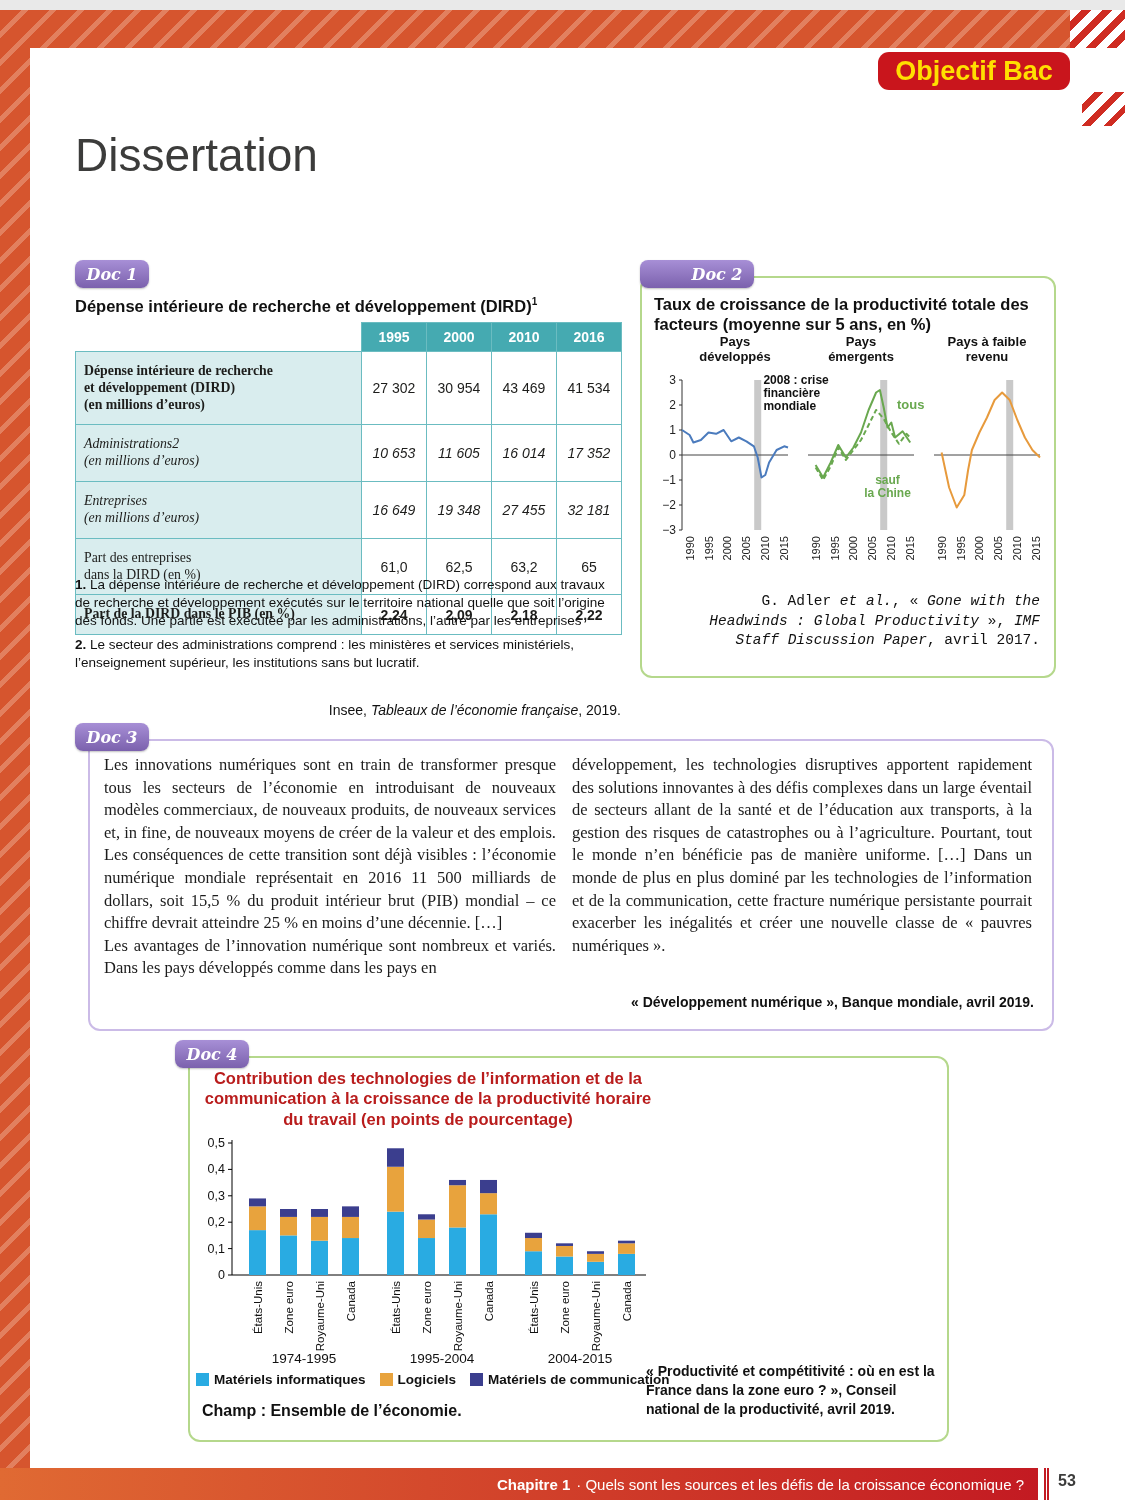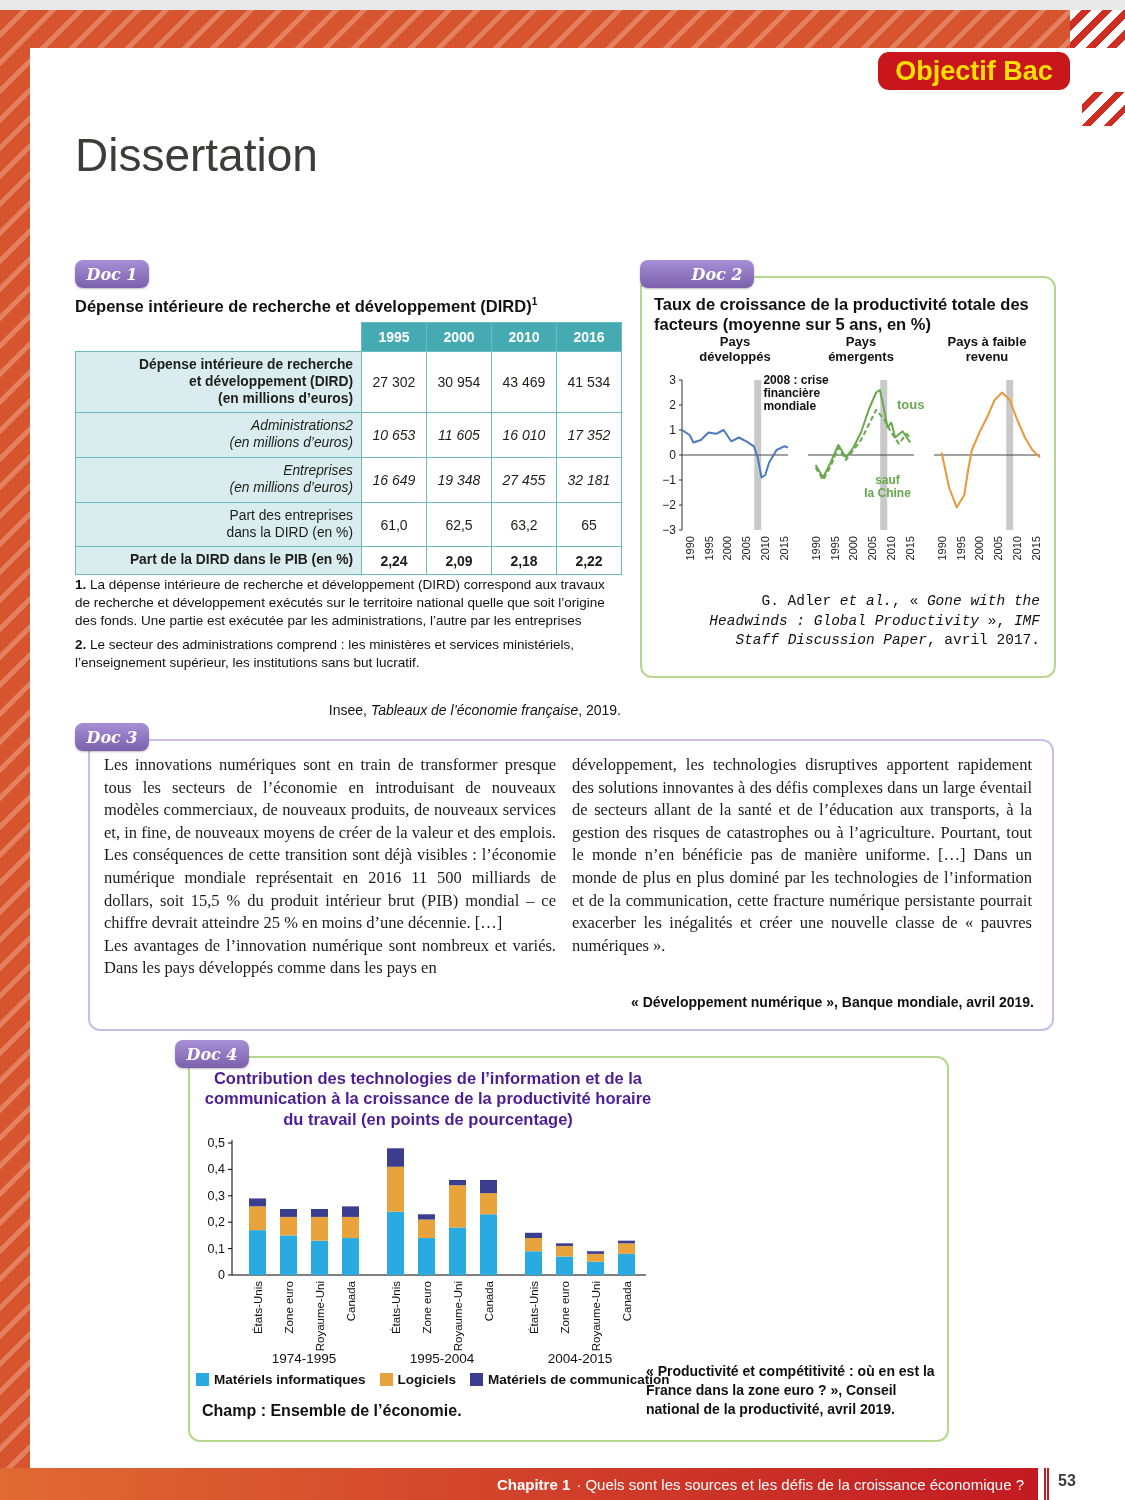--- a/index.html
+++ b/index.html
@@ -37,21 +37,21 @@
   .box3{left:88px;top:729px;width:962px;height:288px;border:2px solid #cbbbe7;}
   .box4{left:188px;top:1046px;width:757px;height:382px;border:2px solid #b5d88c;}
 
   
   .doc1-title{position:absolute;left:75px;top:286px;font-size:16.5px;font-weight:bold;color:#111;}
   .doc1-title sup{font-size:10px;}
   table.dird{position:absolute;left:75px;top:312px;border-collapse:collapse;table-layout:fixed;font-size:14px;}
   table.dird th,table.dird td{border:1px solid #6bbcc1;}
   table.dird th.year{background:#45aab1;color:#fff;font-weight:bold;height:26px;text-align:center;}
   table.dird th.corner{border:none;background:#fff;}
-  table.dird td.lbl{background:#d9edee;padding:5px 8px;line-height:1.22;font-size:13.8px;text-align:right;}
+  table.dird td.lbl{background:#d9edee;padding:11px 8px;line-height:1.22;font-size:13.8px;text-align:left;font-family:Liberation Serif, serif;}
   table.dird td.val{text-align:center;background:#fff;}
   tr.r-bold td.lbl{font-weight:bold;}
   tr.r-italic td{font-style:italic;}
   tr.r-allbold td{font-weight:bold;}
   .fns{position:absolute;left:75px;top:566px;width:548px;font-size:13.5px;line-height:1.33;color:#111;}
   .fns p{margin:0 0 6px 0;}
   .fns b{font-weight:bold;}
   .doc1-source{position:absolute;left:75px;top:692px;width:546px;text-align:right;font-size:14px;color:#111;}
   .doc1-source .it{font-style:italic;}
 
@@ -65,21 +65,21 @@
   
   .doc3-col{position:absolute;top:744px;font-family:"Liberation Serif",serif;font-size:16.5px;
     line-height:1.37;text-align:justify;color:#1c1c1c;}
   .c-left{left:104px;width:452px;}
   .c-right{left:572px;width:460px;}
   .doc3-source{position:absolute;left:560px;top:984px;width:474px;text-align:right;
     font-size:14px;font-weight:bold;color:#111;}
 
   
   .doc4-title{position:absolute;left:198px;top:1058px;width:460px;text-align:center;
-    font-size:16.5px;font-weight:bold;line-height:1.24;color:#4c1d95;}
+    font-size:16.5px;font-weight:bold;line-height:1.24;color:#b91c1c;}
   .chart4{position:absolute;left:196px;top:1120px;}
   .legend{position:absolute;left:196px;top:1362px;display:flex;gap:14px;align-items:center;
     font-size:13.5px;font-weight:bold;color:#111;}
   .legend .sw{width:13px;height:13px;display:inline-block;margin-right:5px;vertical-align:-2px;}
   .champ{position:absolute;left:202px;top:1392px;font-size:16px;font-weight:bold;color:#111;}
   .doc4-source{position:absolute;left:646px;top:1352px;width:300px;font-size:14px;font-weight:bold;
     line-height:1.35;color:#111;}
 
   
   .footer-bar{position:absolute;left:0;top:1458px;width:1038px;height:33px;z-index:5;
@@ -139,21 +139,21 @@
         <td class="val">27 302</td>
         <td class="val">30 954</td>
         <td class="val">43 469</td>
         <td class="val">41 534</td>
       </tr>
       <tr class="r-italic">
         <td class="lbl pre">Administrations2
 (en millions d’euros)</td>
         <td class="val">10 653</td>
         <td class="val">11 605</td>
-        <td class="val">16 010</td>
+        <td class="val">16 014</td>
         <td class="val">17 352</td>
       </tr>
       <tr class="r-italic">
         <td class="lbl pre">Entreprises
 (en millions d’euros)</td>
         <td class="val">16 649</td>
         <td class="val">19 348</td>
         <td class="val">27 455</td>
         <td class="val">32 181</td>
       </tr>

